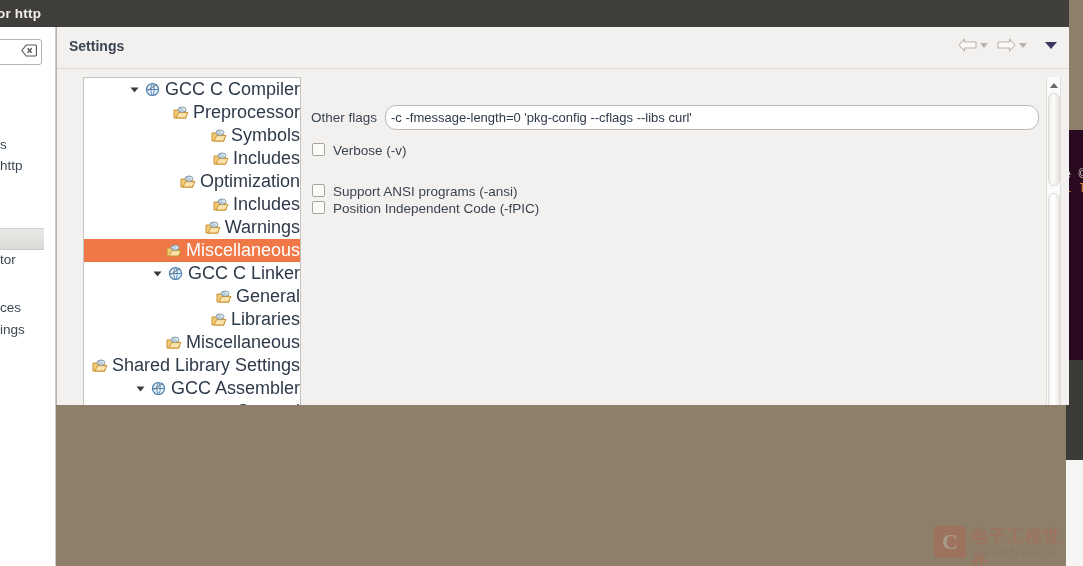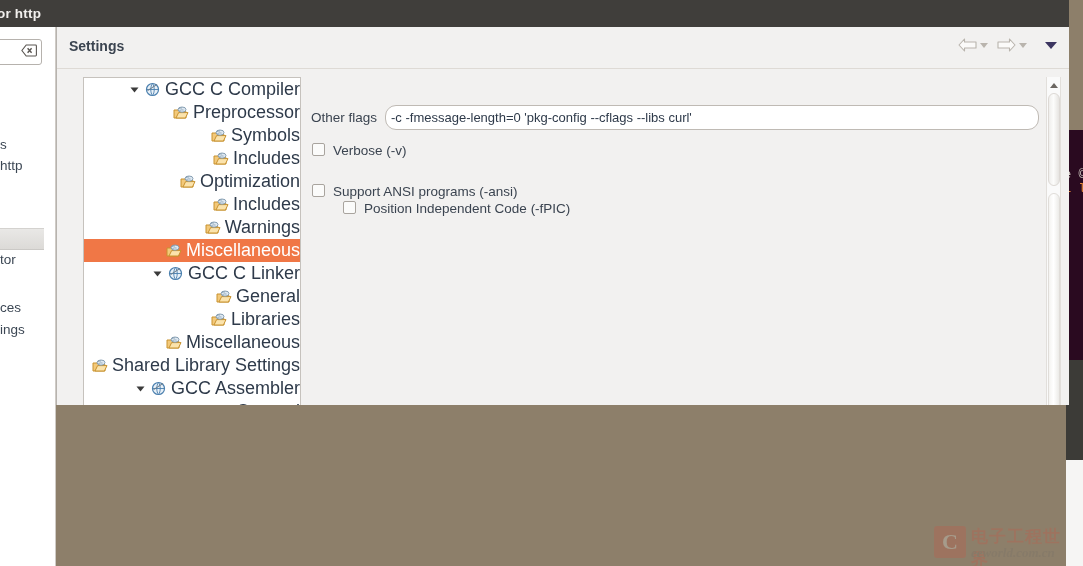--- a/index.html
+++ b/index.html
@@ -591,21 +591,21 @@
       </div>
       <div id="cb-host">
           <div class="cb-row" style="top: 66px;">
             <span class="cb-box"></span>
             <span class="cb-label">Verbose (-v)</span>
           </div>
           <div class="cb-row" style="top: 107px;">
             <span class="cb-box"></span>
             <span class="cb-label">Support ANSI programs (-ansi)</span>
           </div>
-          <div class="cb-row" style="top: 124px; margin-left: 31px;">
+          <div class="cb-row" style="top: 124px;">
             <span class="cb-box"></span>
             <span class="cb-label">Position Independent Code (-fPIC)</span>
           </div>
         </div>
     </div>
 
     <div class="scrollbar">
       <div class="sb-up">
           <i></i>
         </div>

